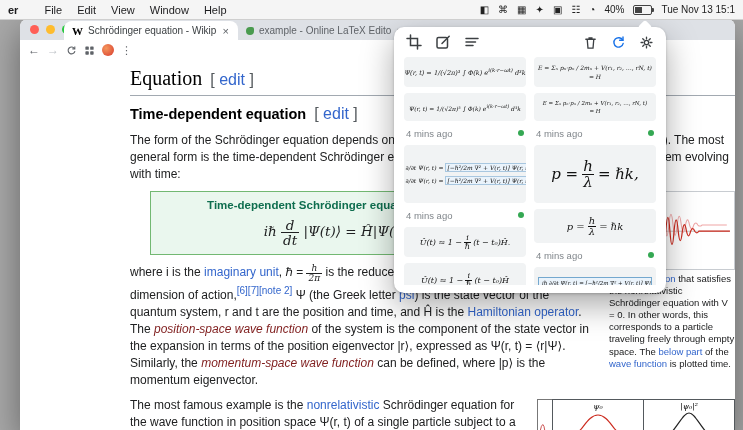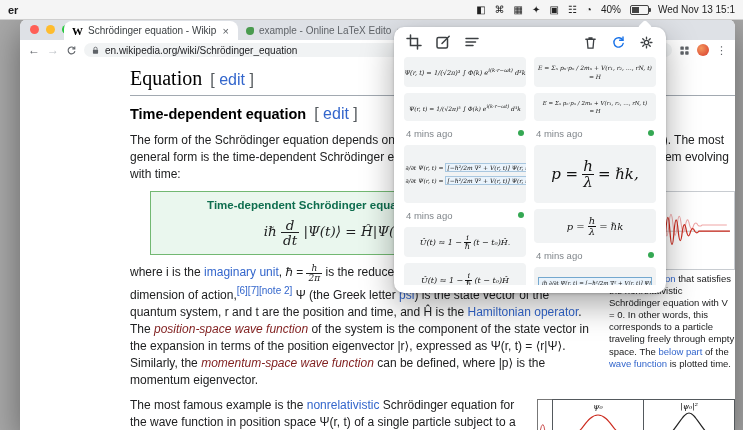--- a/index.html
+++ b/index.html
@@ -115,34 +115,41 @@
     white-space:nowrap;overflow:hidden;max-width:100%;}
   .ts{display:flex;align-items:center;justify-content:space-between;font-size:9.5px;
     color:#80868b;padding:0 2px;height:12px;flex:none;}
   .dot{width:6px;height:6px;border-radius:50%;background:#34a853;flex:none;}
 </style>
 </head>
 <body>
 
 <div class="menubar">
   <span class="app">er</span>
+  <div class="menus">
+    <span>File</span>
+    <span>Edit</span>
+    <span>View</span>
+    <span>Window</span>
+    <span>Help</span>
+  </div>
   <div class="sp"></div>
   <div class="status">
     <span class="sticon">◧</span>
     <span class="sticon">⌘</span>
     <span class="sticon">▦</span>
     <span class="sticon">✦</span>
     <span class="sticon">▣</span>
     <span class="sticon">☷</span>
     <span class="sticon">◔</span>
     <span>40%</span>
     <span class="battery">
         <span class="lvl"></span>
       </span>
-    <span class="clock">Wed Nov 13 15:1</span>
+    <span class="clock">Tue Nov 13 15:1</span>
   </div>
 </div>
 
 <div class="window">
 
   <div class="tabbar">
     <div class="lights">
       <span class="light l-close"></span>
       <span class="light l-min"></span>
       <span class="light l-zoom"></span>
@@ -162,27 +169,20 @@
     </div>
   </div>
 
   <div class="toolbar">
     <span class="navbtn">←</span>
     <span class="navbtn dis">→</span>
     <svg class="navbtn" width="11" height="11" viewBox="0 0 16 16" fill="none" stroke="#5f6368" stroke-width="1.6">
       <path d="M12.5 5.5A5 5 0 1 0 13 9"></path>
         <path d="M12.8 2v3.6H9.2"></path>
     </svg>
-    <div class="omnibox">
-      <svg width="9" height="9" viewBox="0 0 14 14">
-        <rect x="3" y="6" width="8" height="6" rx="1" fill="#5f6368"></rect>
-        <path d="M4.5 6V4.3a2.5 2.5 0 0 1 5 0V6" stroke="#5f6368" fill="none" stroke-width="1.3"></path>
-      </svg>
-      <span class="urltxt">en.wikipedia.org/wiki/Schrödinger_equation</span>
-    </div>
     <svg width="11" height="11" viewBox="0 0 16 16" fill="#5f6368">
       <rect x="2" y="2" width="5" height="5" rx="1"></rect>
         <rect x="9" y="2" width="5" height="5" rx="1"></rect>
       <rect x="2" y="9" width="5" height="5" rx="1"></rect>
         <rect x="9" y="9" width="5" height="5" rx="1"></rect>
     </svg>
     <span class="avatar"></span>
     <span class="kebab">⋮</span>
   </div>
 

